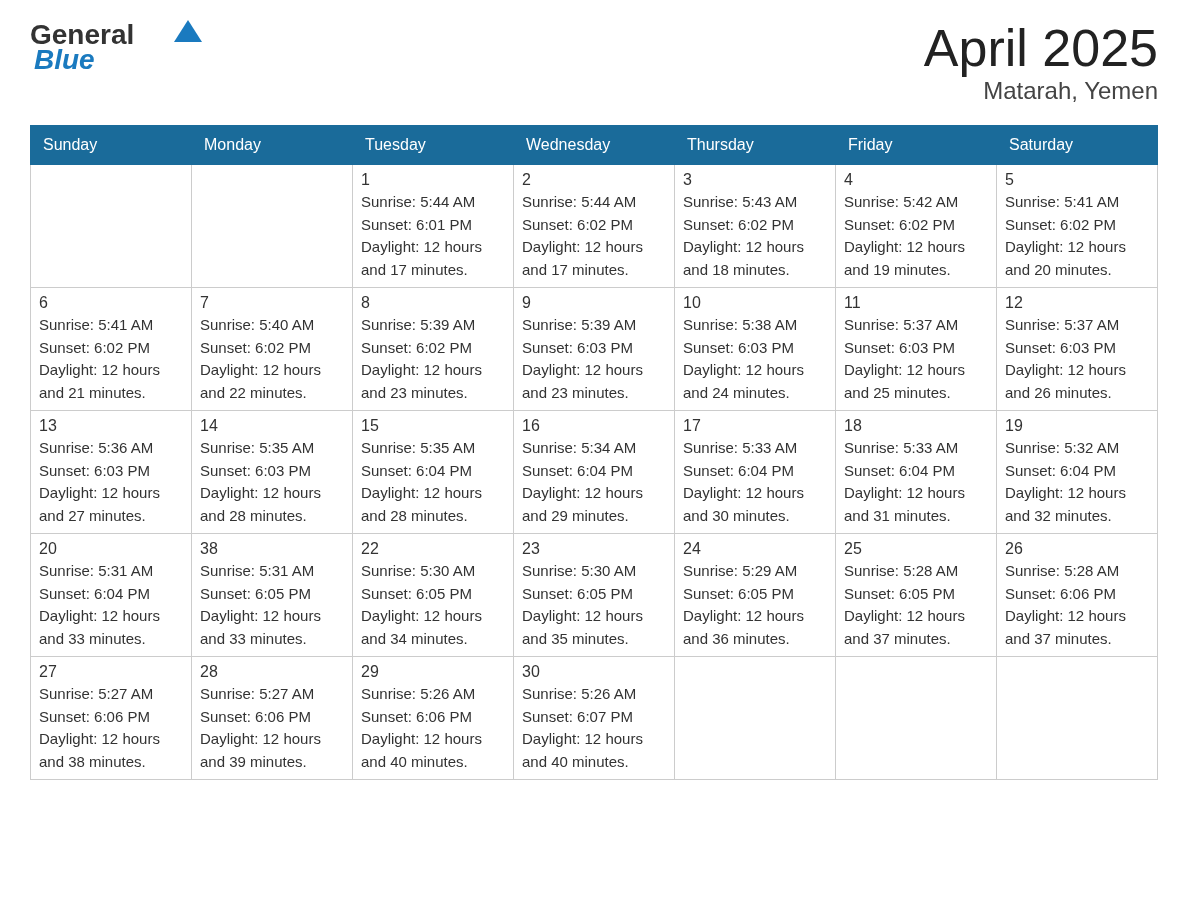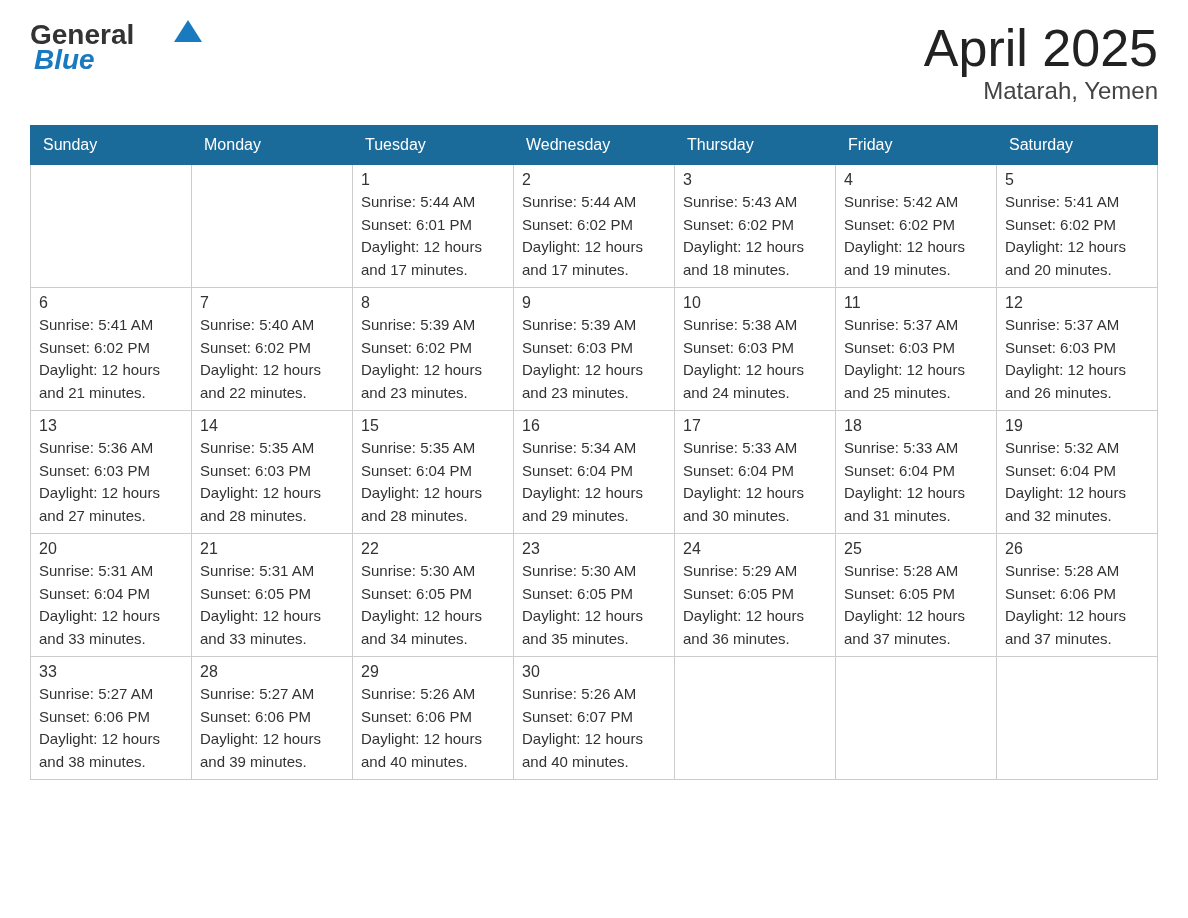--- a/index.html
+++ b/index.html
@@ -217,21 +217,21 @@
           <span class="day-number">19</span>
           <div class="day-info">Sunrise: 5:32 AM<br>Sunset: 6:04 PM<br>Daylight: 12 hours and 32 minutes.</div>
         </td>
       </tr>
       <tr class="row-border-top">
         <td>
           <span class="day-number">20</span>
           <div class="day-info">Sunrise: 5:31 AM<br>Sunset: 6:04 PM<br>Daylight: 12 hours and 33 minutes.</div>
         </td>
         <td>
-          <span class="day-number">21</span>
+          <span class="day-number">38</span>
           <div class="day-info">Sunrise: 5:31 AM<br>Sunset: 6:05 PM<br>Daylight: 12 hours and 33 minutes.</div>
         </td>
         <td>
           <span class="day-number">22</span>
           <div class="day-info">Sunrise: 5:30 AM<br>Sunset: 6:05 PM<br>Daylight: 12 hours and 34 minutes.</div>
         </td>
         <td>
           <span class="day-number">23</span>
           <div class="day-info">Sunrise: 5:30 AM<br>Sunset: 6:05 PM<br>Daylight: 12 hours and 35 minutes.</div>
         </td>
@@ -243,21 +243,21 @@
           <span class="day-number">25</span>
           <div class="day-info">Sunrise: 5:28 AM<br>Sunset: 6:05 PM<br>Daylight: 12 hours and 37 minutes.</div>
         </td>
         <td>
           <span class="day-number">26</span>
           <div class="day-info">Sunrise: 5:28 AM<br>Sunset: 6:06 PM<br>Daylight: 12 hours and 37 minutes.</div>
         </td>
       </tr>
       <tr class="row-border-top">
         <td>
-          <span class="day-number">33</span>
+          <span class="day-number">27</span>
           <div class="day-info">Sunrise: 5:27 AM<br>Sunset: 6:06 PM<br>Daylight: 12 hours and 38 minutes.</div>
         </td>
         <td>
           <span class="day-number">28</span>
           <div class="day-info">Sunrise: 5:27 AM<br>Sunset: 6:06 PM<br>Daylight: 12 hours and 39 minutes.</div>
         </td>
         <td>
           <span class="day-number">29</span>
           <div class="day-info">Sunrise: 5:26 AM<br>Sunset: 6:06 PM<br>Daylight: 12 hours and 40 minutes.</div>
         </td>

